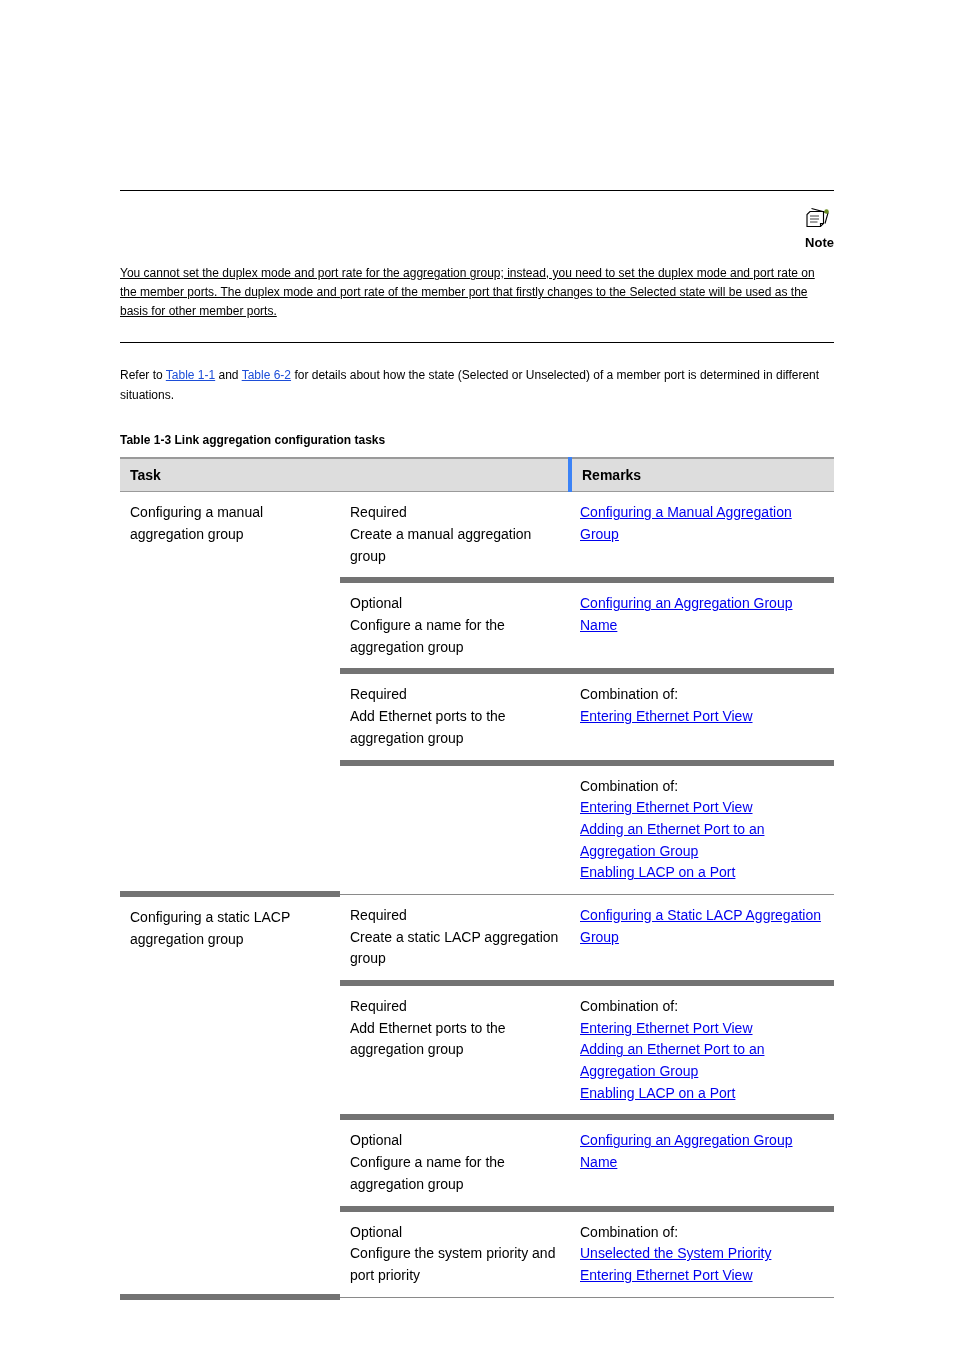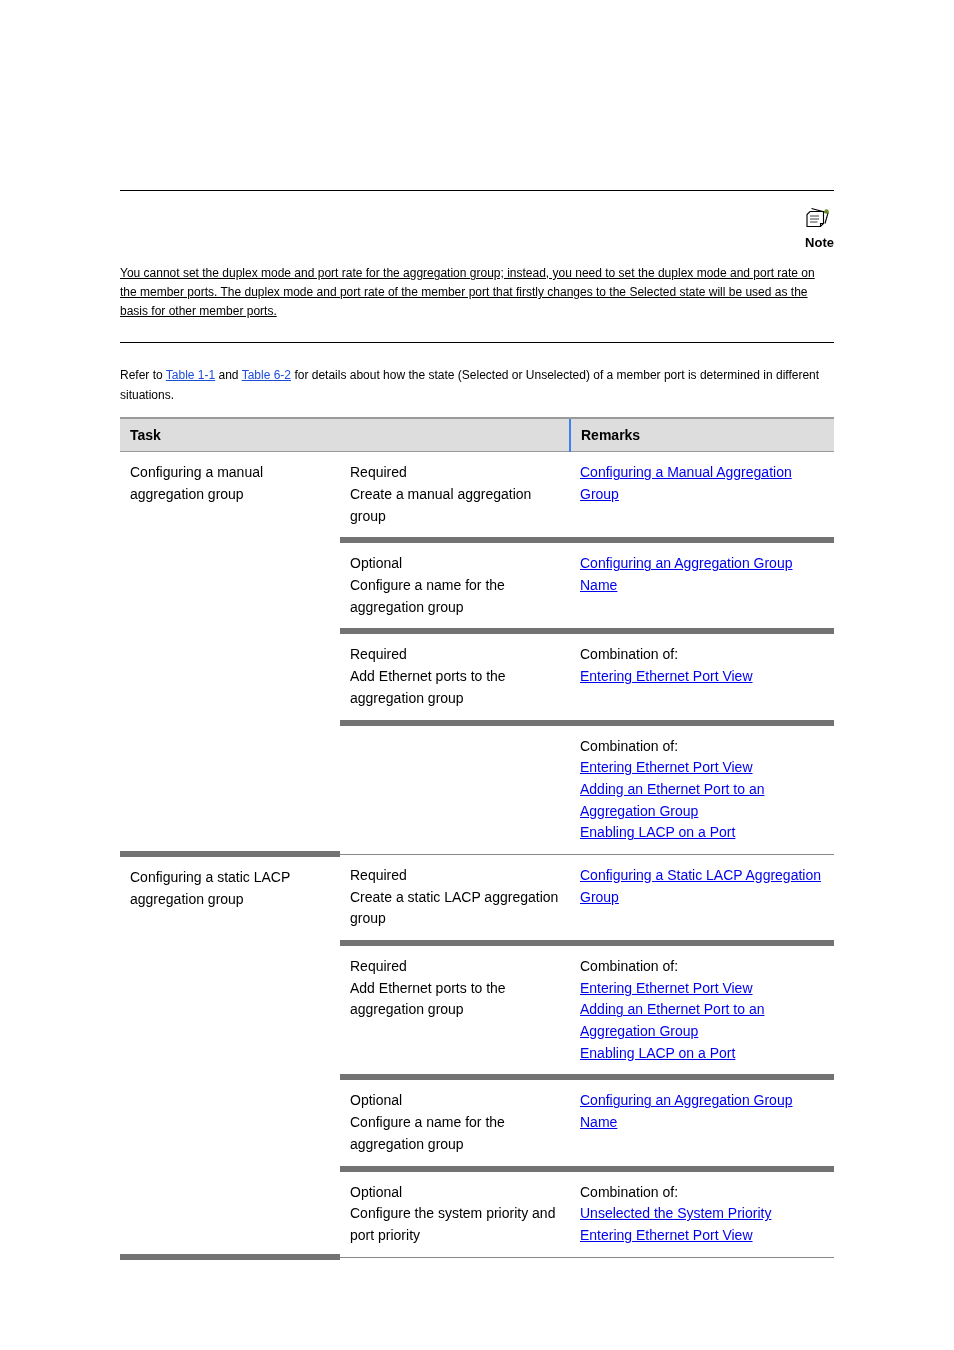--- a/index.html
+++ b/index.html
@@ -69,21 +69,21 @@
   }
   table.cfg thead th {
     background: #ddd;
     font-weight: bold;
     text-align: left;
     padding: 8px 10px;
     border-top: 2px solid #9a9a9a;
     border-bottom: 1px solid #9a9a9a;
   }
   table.cfg thead th + th {
-    border-left: 2px solid #3b82f6;
+    border-left: 4px solid #3b82f6;
   }
   table.cfg tbody td {
     vertical-align: top;
     padding: 10px 10px;
     line-height: 1.55;
   }
   
   tr.sep td {
     border-bottom: 6px solid #737373;
   }
@@ -127,20 +127,21 @@
       <span class="note-label">Note</span>
     </div>
     <div class="note-body">You cannot set the duplex mode and port rate for the aggregation group; instead, you need to set the duplex mode and port rate on the member ports. The duplex mode and port rate of the member port that firstly changes to the Selected state will be used as the basis for other member ports.</div>
     <hr class="hr-bottom">
   </div>
 
   <p class="lead-para">
     <span>Refer to </span><a href="#">Table 1-1</a><span> and </span><a href="#">Table 6-2</a><span> for details about how the state (Selected or Unselected) of a member port is determined in different situations.</span>
   </p>
 
+  <div class="table-caption">Table 1-3 Link aggregation configuration tasks</div>
 
   <table class="cfg">
     <colgroup>
       <col class="c1">
         <col class="c2">
         <col class="c3">
     </colgroup>
     <thead>
       <tr>
         <th colspan="2">Task</th>

